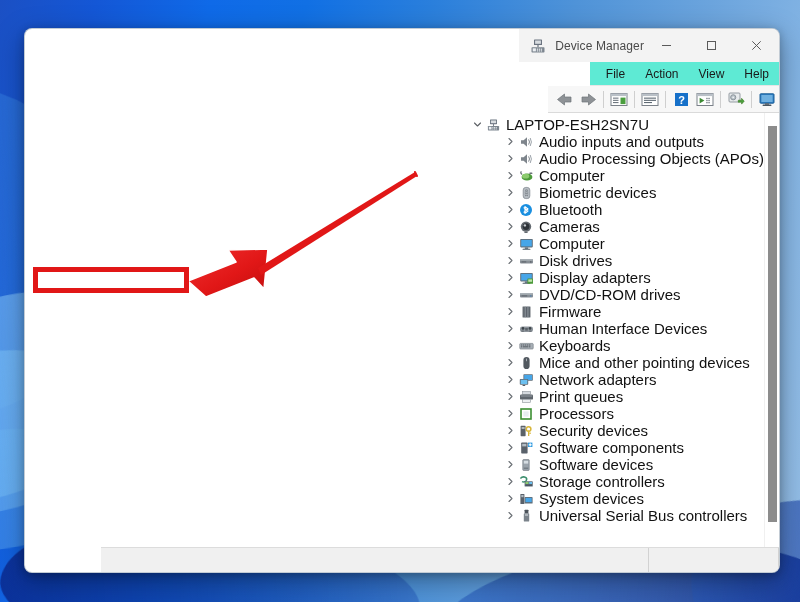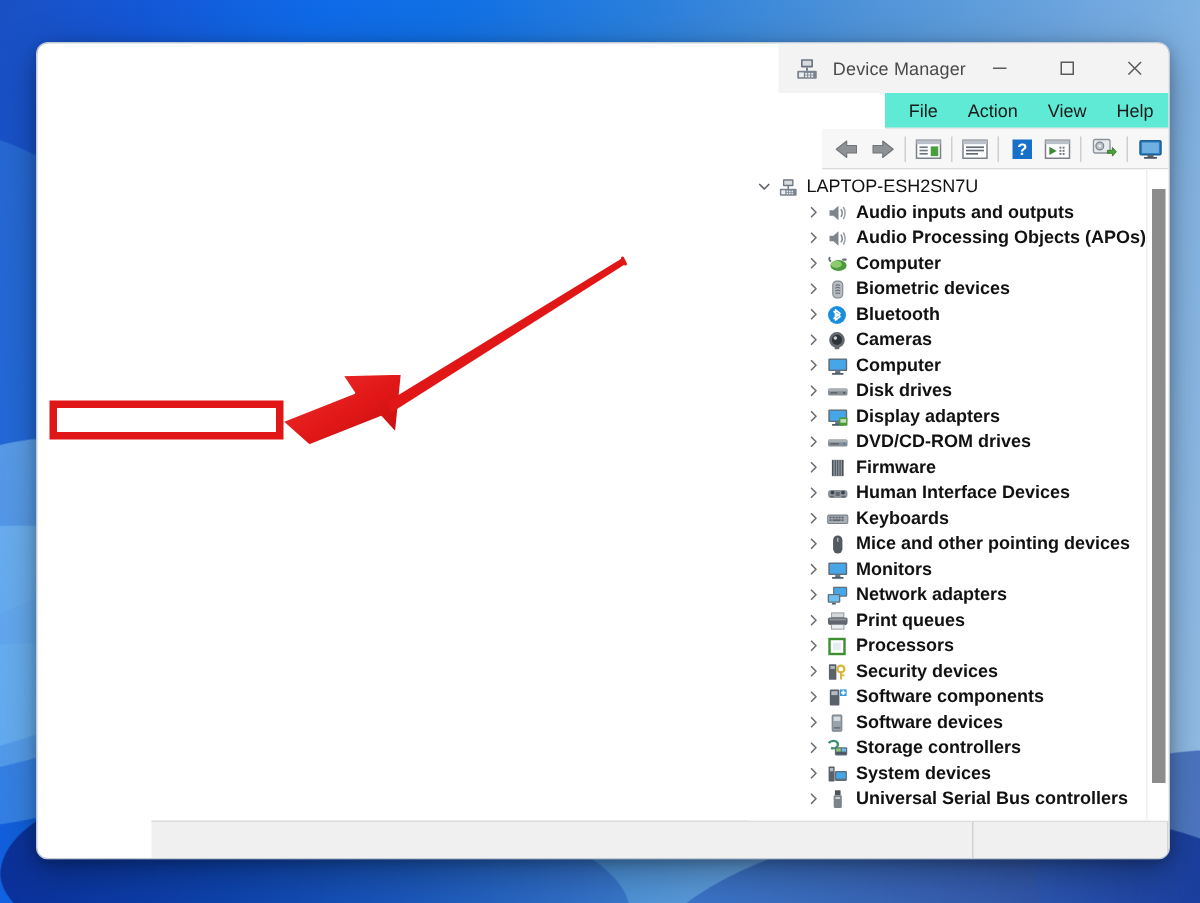--- a/index.html
+++ b/index.html
@@ -163,39 +163,39 @@
   }
   #treelist {
     flex: 1 1 auto;
     padding-top: 3px;
     overflow: hidden;
   }
   .row {
     height: 17px;
     display: flex;
     align-items: center;
-    font-size: 12px;
+    font-size: 15px;
     color: #111;
     white-space: nowrap;
   }
   .row .chev {
     width: 15px;
     flex: 0 0 auto;
     display: flex; align-items: center; justify-content: center;
     color: #6b6b6b;
   }
   .row .ico {
     width: 17px; height: 16px;
     flex: 0 0 auto;
     display: flex; align-items: center; justify-content: center;
     margin-right: 4px;
   }
   .row .lbl { line-height: 17px; }
   .root { padding-left: 3px; }
-  .child { padding-left: 36px; font-weight: bold; }
+  .child { padding-left: 36px; }
 
   
   #vscroll {
     width: 15px;
     flex: 0 0 auto;
     background: #ffffff;
     position: relative;
     border-left: 1px solid #f0f0f0;
   }
   #vthumb {
@@ -627,36 +627,20 @@
           </span>
           <span class="ico">
             <svg width="11" height="14" viewBox="0 0 11 14">
               <rect x="2.4" y="1" width="6.2" height="12" rx="3.1" fill="#525960"></rect>
               <rect x="5.2" y="2.6" width="0.7" height="2.6" fill="#cfd4d8"></rect>
             </svg>
           </span>
           <span class="lbl">Mice and other pointing devices</span>
         </div>
 
-        <div class="row child">
-          <span class="chev">
-            <svg width="9" height="9" viewBox="0 0 9 9">
-                <path d="M3 1.5 L6 4.5 L3 7.5" fill="none" stroke="#6b7075" stroke-width="1.1" stroke-linecap="round" stroke-linejoin="round"></path>
-              </svg>
-          </span>
-          <span class="ico">
-            <svg width="15" height="14" viewBox="0 0 15 14">
-              <rect x="1.2" y="2" width="12.6" height="8.4" rx="0.8" fill="#5f6e7a"></rect>
-              <rect x="2.2" y="2.9" width="10.6" height="6.5" fill="#47a6e8"></rect>
-              <rect x="5.8" y="10.4" width="3.4" height="1.5" fill="#5f6e7a"></rect>
-              <rect x="3.6" y="11.7" width="7.8" height="1.1" rx="0.4" fill="#4e5c67"></rect>
-            </svg>
-          </span>
-          <span class="lbl">Monitors</span>
-        </div>
 
         <div class="row child">
           <span class="chev">
             <svg width="9" height="9" viewBox="0 0 9 9">
                 <path d="M3 1.5 L6 4.5 L3 7.5" fill="none" stroke="#6b7075" stroke-width="1.1" stroke-linecap="round" stroke-linejoin="round"></path>
               </svg>
           </span>
           <span class="ico">
             <svg width="15" height="14" viewBox="0 0 15 14">
               <rect x="4.4" y="1.2" width="9.4" height="6.6" rx="0.7" fill="#5f6e7a"></rect>

